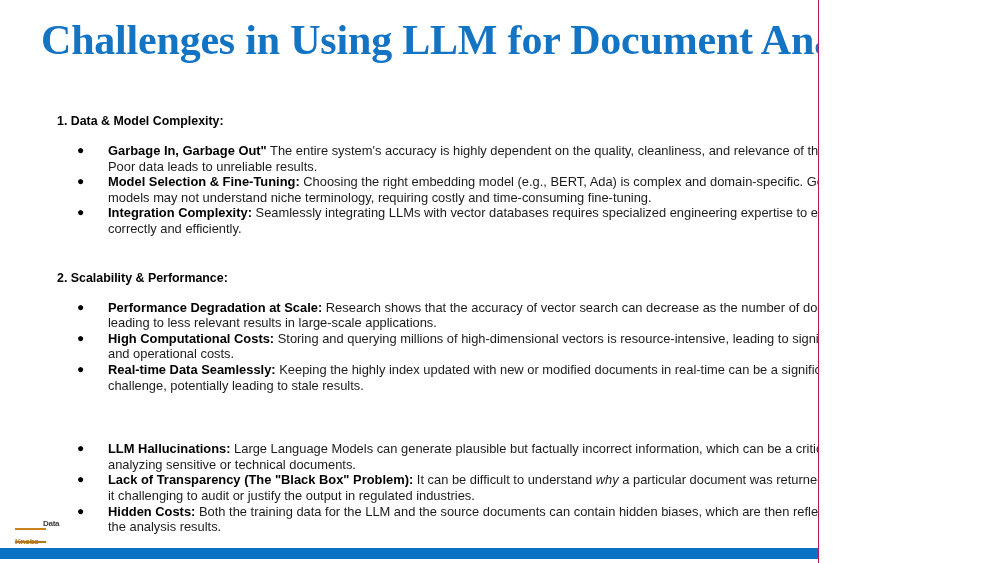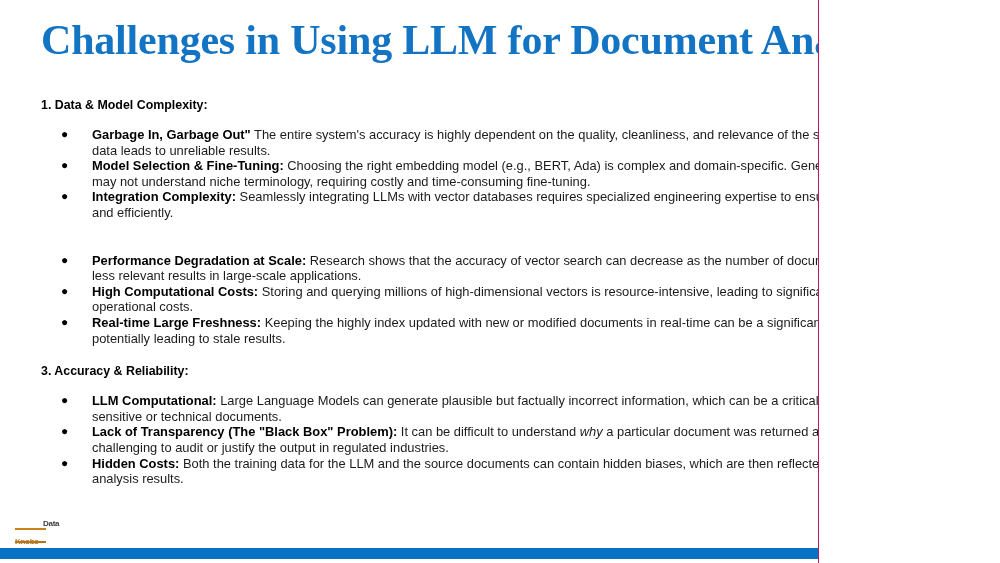--- a/index.html
+++ b/index.html
@@ -38,21 +38,21 @@
   }
 
   
   .content {
     position: absolute;
     left: 41px;
     top: 98px;
     width: 918px;
   }
 
-  .section { margin: 0; }
+  .section { margin: 16px; }
 
   .section-heading {
     font-size: 12.4px;
     line-height: 15px;
     font-weight: bold;
     color: #000000;
     margin: 0;
     padding: 0;
   }
 
@@ -172,45 +172,45 @@
         </li>
         <li class="bullet">
           <span class="dot">●</span>
           <b>Integration Complexity:</b><span> Seamlessly integrating LLMs with vector databases requires specialized engineering expertise to ensure data flows correctly and efficiently.</span>
         </li>
       </ul>
       <div class="gap-after-bullets"></div>
     </div>
 
     <div class="section">
+      <div class="section-heading">2. Scalability &amp; Performance:</div>
       <div class="gap-after-heading"></div>
       <ul class="bullets">
         <li class="bullet">
           <span class="dot">●</span>
           <b>Performance Degradation at Scale:</b><span> Research shows that the accuracy of vector search can decrease as the number of documents grows, leading to less relevant results in large-scale applications.</span>
         </li>
         <li class="bullet">
           <span class="dot">●</span>
           <b>High Computational Costs:</b><span> Storing and querying millions of high-dimensional vectors is resource-intensive, leading to significant infrastructure and operational costs.</span>
         </li>
         <li class="bullet">
           <span class="dot">●</span>
-          <b>Real-time Large Freshness:</b><span> Keeping the highly index updated with new or modified documents in real-time can be a significant engineering challenge, potentially leading to stale results.</span>
+          <b>Real-time Data Seamlessly:</b><span> Keeping the highly index updated with new or modified documents in real-time can be a significant engineering challenge, potentially leading to stale results.</span>
         </li>
       </ul>
       <div class="gap-after-bullets"></div>
     </div>
 
     <div class="section">
-      <div class="section-heading">3. Accuracy &amp; Reliability:</div>
       <div class="gap-after-heading"></div>
       <ul class="bullets">
         <li class="bullet">
           <span class="dot">●</span>
-          <b>LLM Computational:</b><span> Large Language Models can generate plausible but factually incorrect information, which can be a critical issue when analyzing sensitive or technical documents.</span>
+          <b>LLM Hallucinations:</b><span> Large Language Models can generate plausible but factually incorrect information, which can be a critical issue when analyzing sensitive or technical documents.</span>
         </li>
         <li class="bullet">
           <span class="dot">●</span>
           <b>Lack of Transparency (The "Black Box" Problem):</b><span> It can be difficult to understand </span><i>why</i><span> a particular document was returned as a result, making it challenging to audit or justify the output in regulated industries.</span>
         </li>
         <li class="bullet">
           <span class="dot">●</span>
           <b>Hidden Costs:</b><span> Both the training data for the LLM and the source documents can contain hidden biases, which are then reflected and querying in the analysis results.</span>
         </li>
       </ul>

